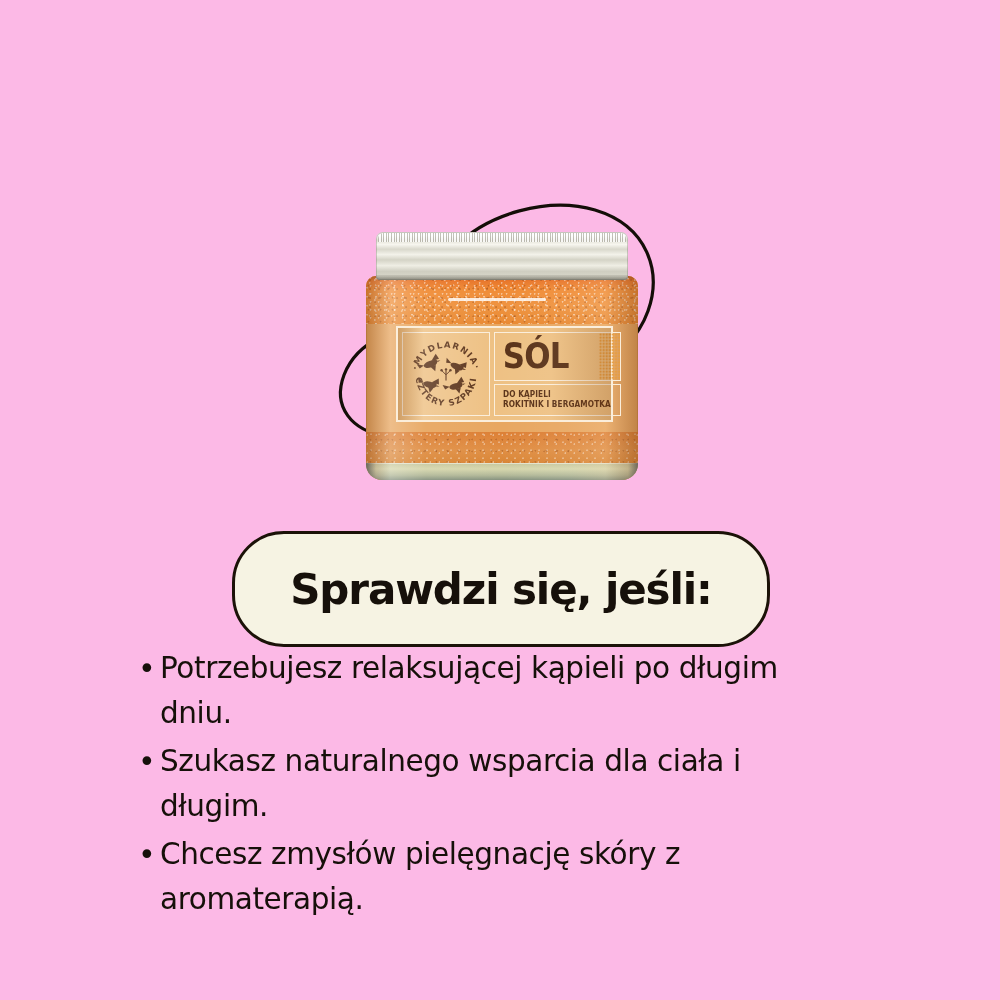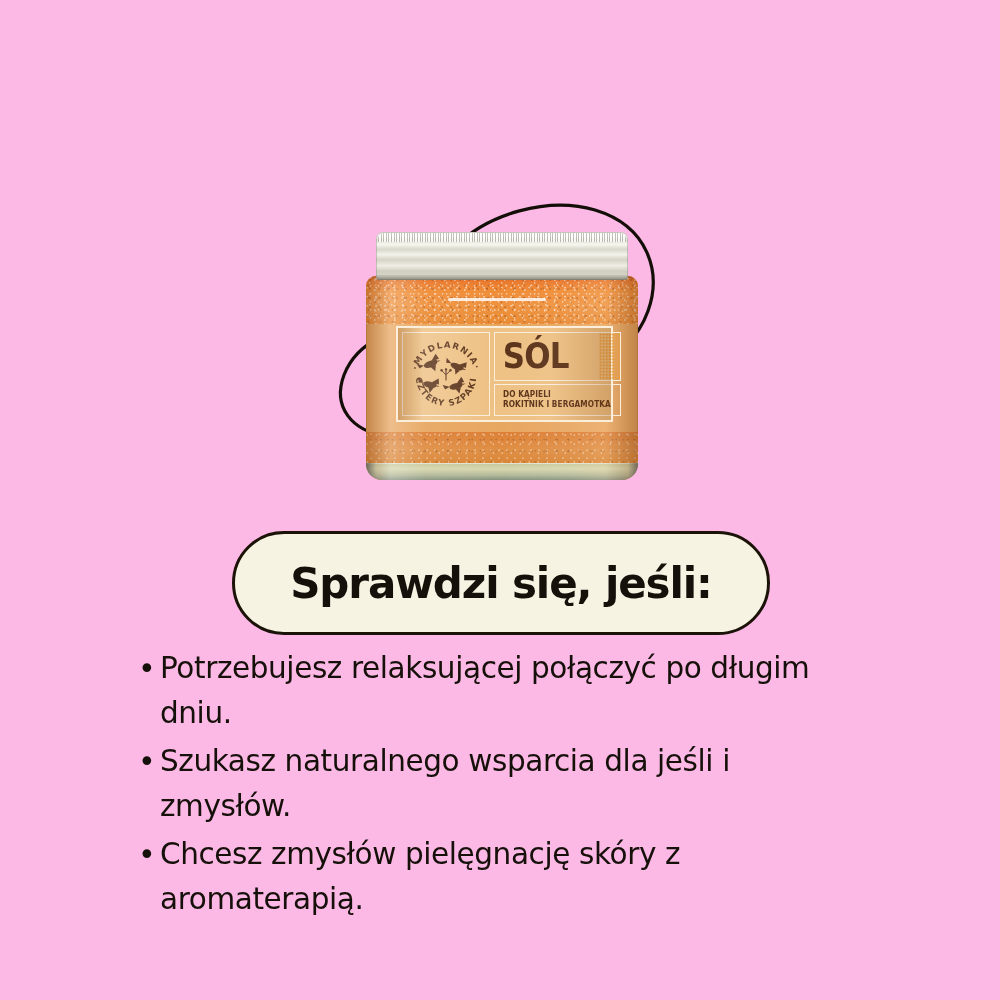--- a/index.html
+++ b/index.html
@@ -273,21 +273,21 @@
     transform: translate(-50%, -50%);
     width: 82px; height: 82px;
   }
 
   
   #heading-pill {
     position: absolute;
     left: 232px;
     top: 531px;
     width: 538px;
-    height: 104px;
+    height: 116px;
     box-sizing: border-box;
     background: #f6f3e3;
     border: 3px solid #1b1208;
     border-radius: 52px;
     display: flex;
     align-items: center;
     justify-content: center;
   }
   #heading-text {
     font-family: "DejaVu Sans", sans-serif;
@@ -432,25 +432,25 @@
     </div>
   </div>
 
   <div id="heading-pill">
     <div id="heading-text">Sprawdzi się, jeśli:</div>
   </div>
 
   <div id="bullet-list">
     <div class="bullet-row">
       <div class="bullet-dot">•</div>
-      <div class="bullet-text">Potrzebujesz relaksującej połączyć po długim dniu.</div>
+      <div class="bullet-text">Potrzebujesz relaksującej kąpieli po długim dniu.</div>
     </div>
     <div class="bullet-row">
       <div class="bullet-dot">•</div>
-      <div class="bullet-text">Szukasz naturalnego wsparcia dla jeśli i zmysłów.</div>
+      <div class="bullet-text">Szukasz naturalnego wsparcia dla ciała i długim.</div>
     </div>
     <div class="bullet-row">
       <div class="bullet-dot">•</div>
       <div class="bullet-text">Chcesz zmysłów pielęgnację skóry z aromaterapią.</div>
     </div>
   </div>
 
 </div>
 
 </body></html>

